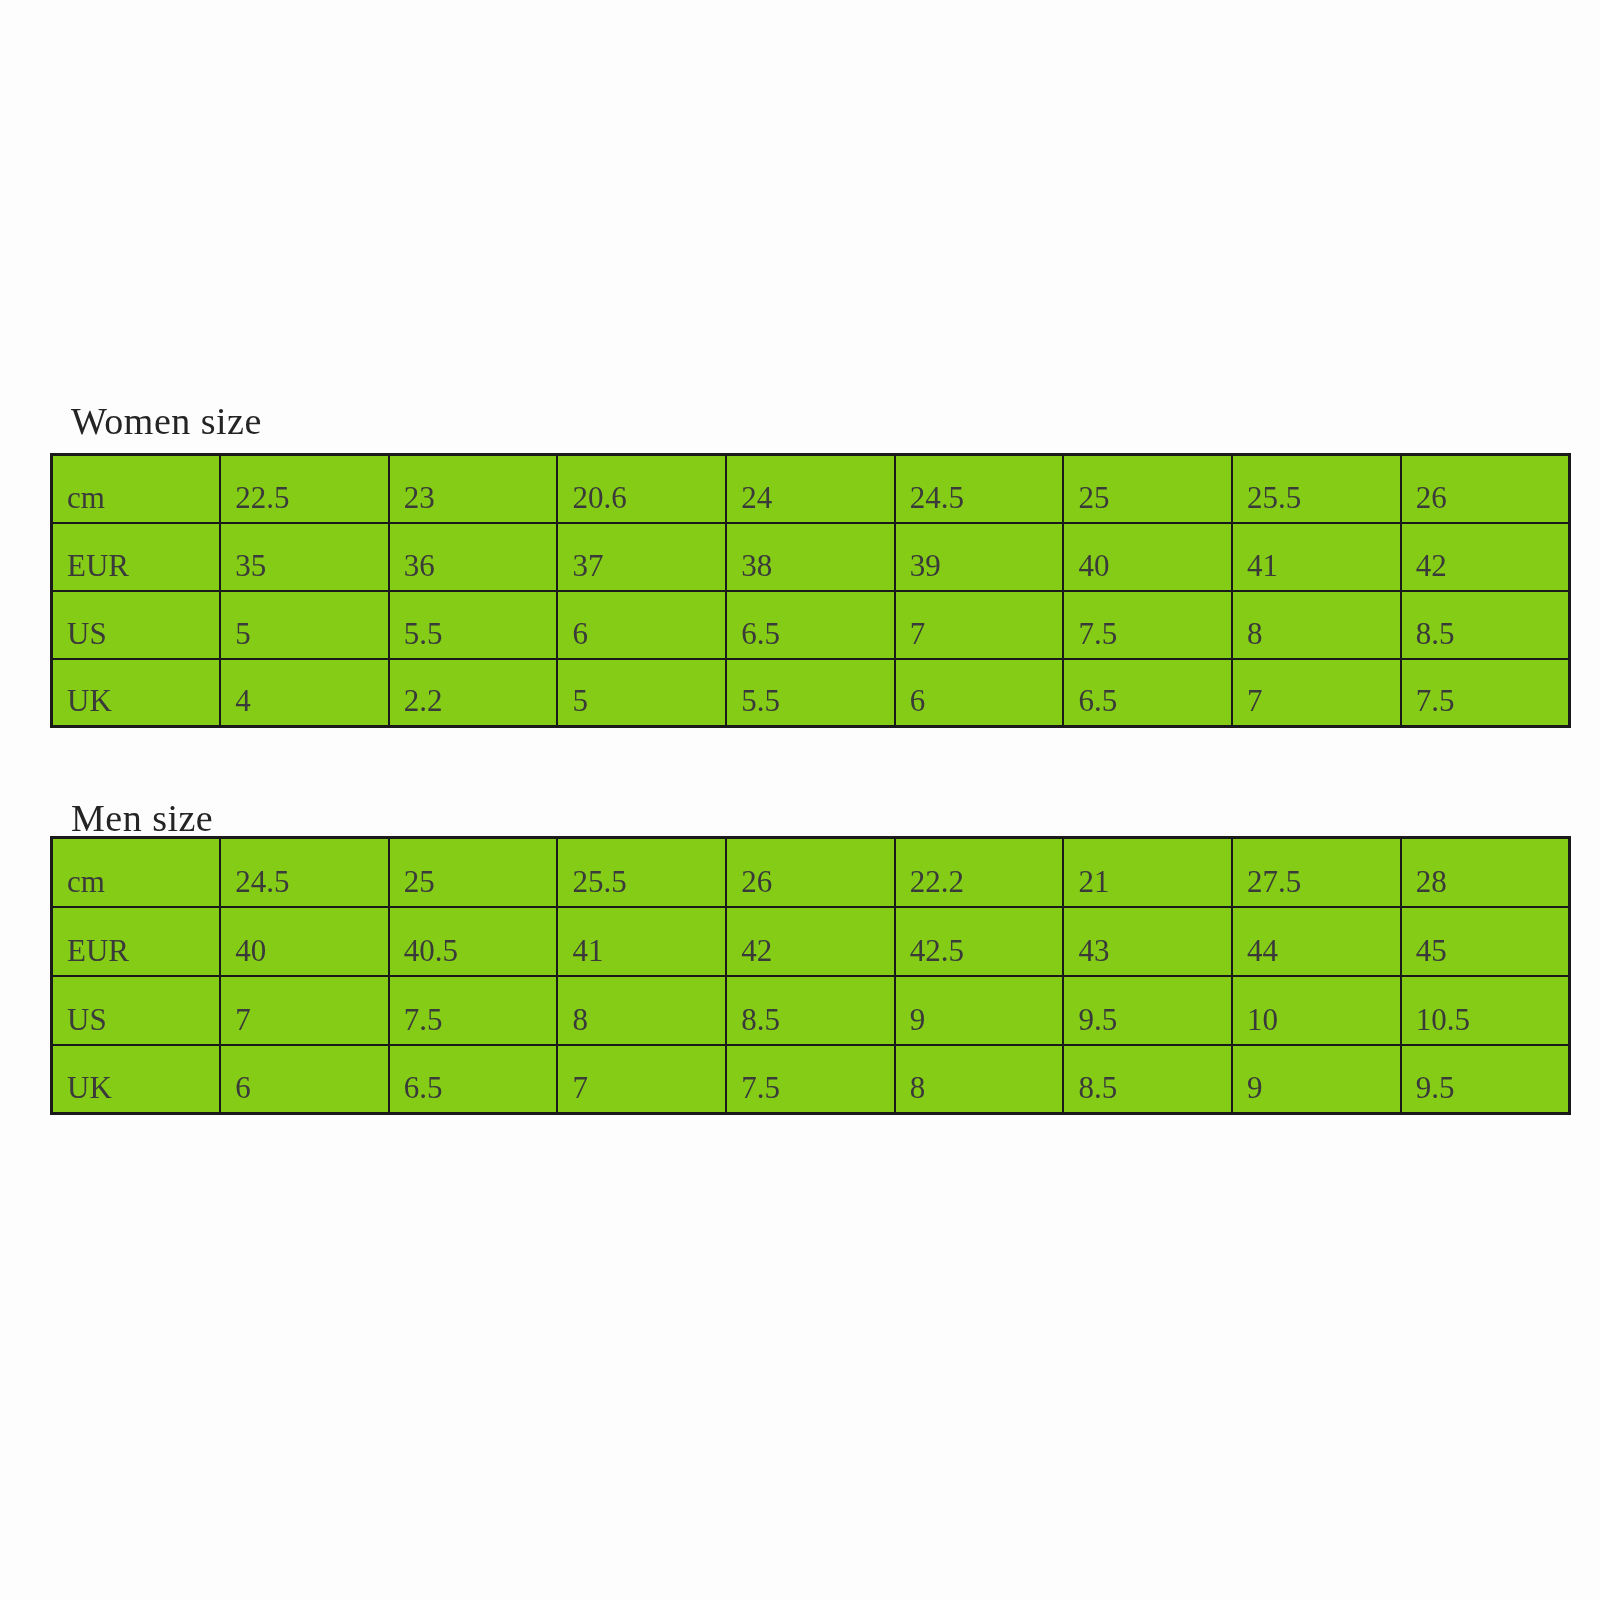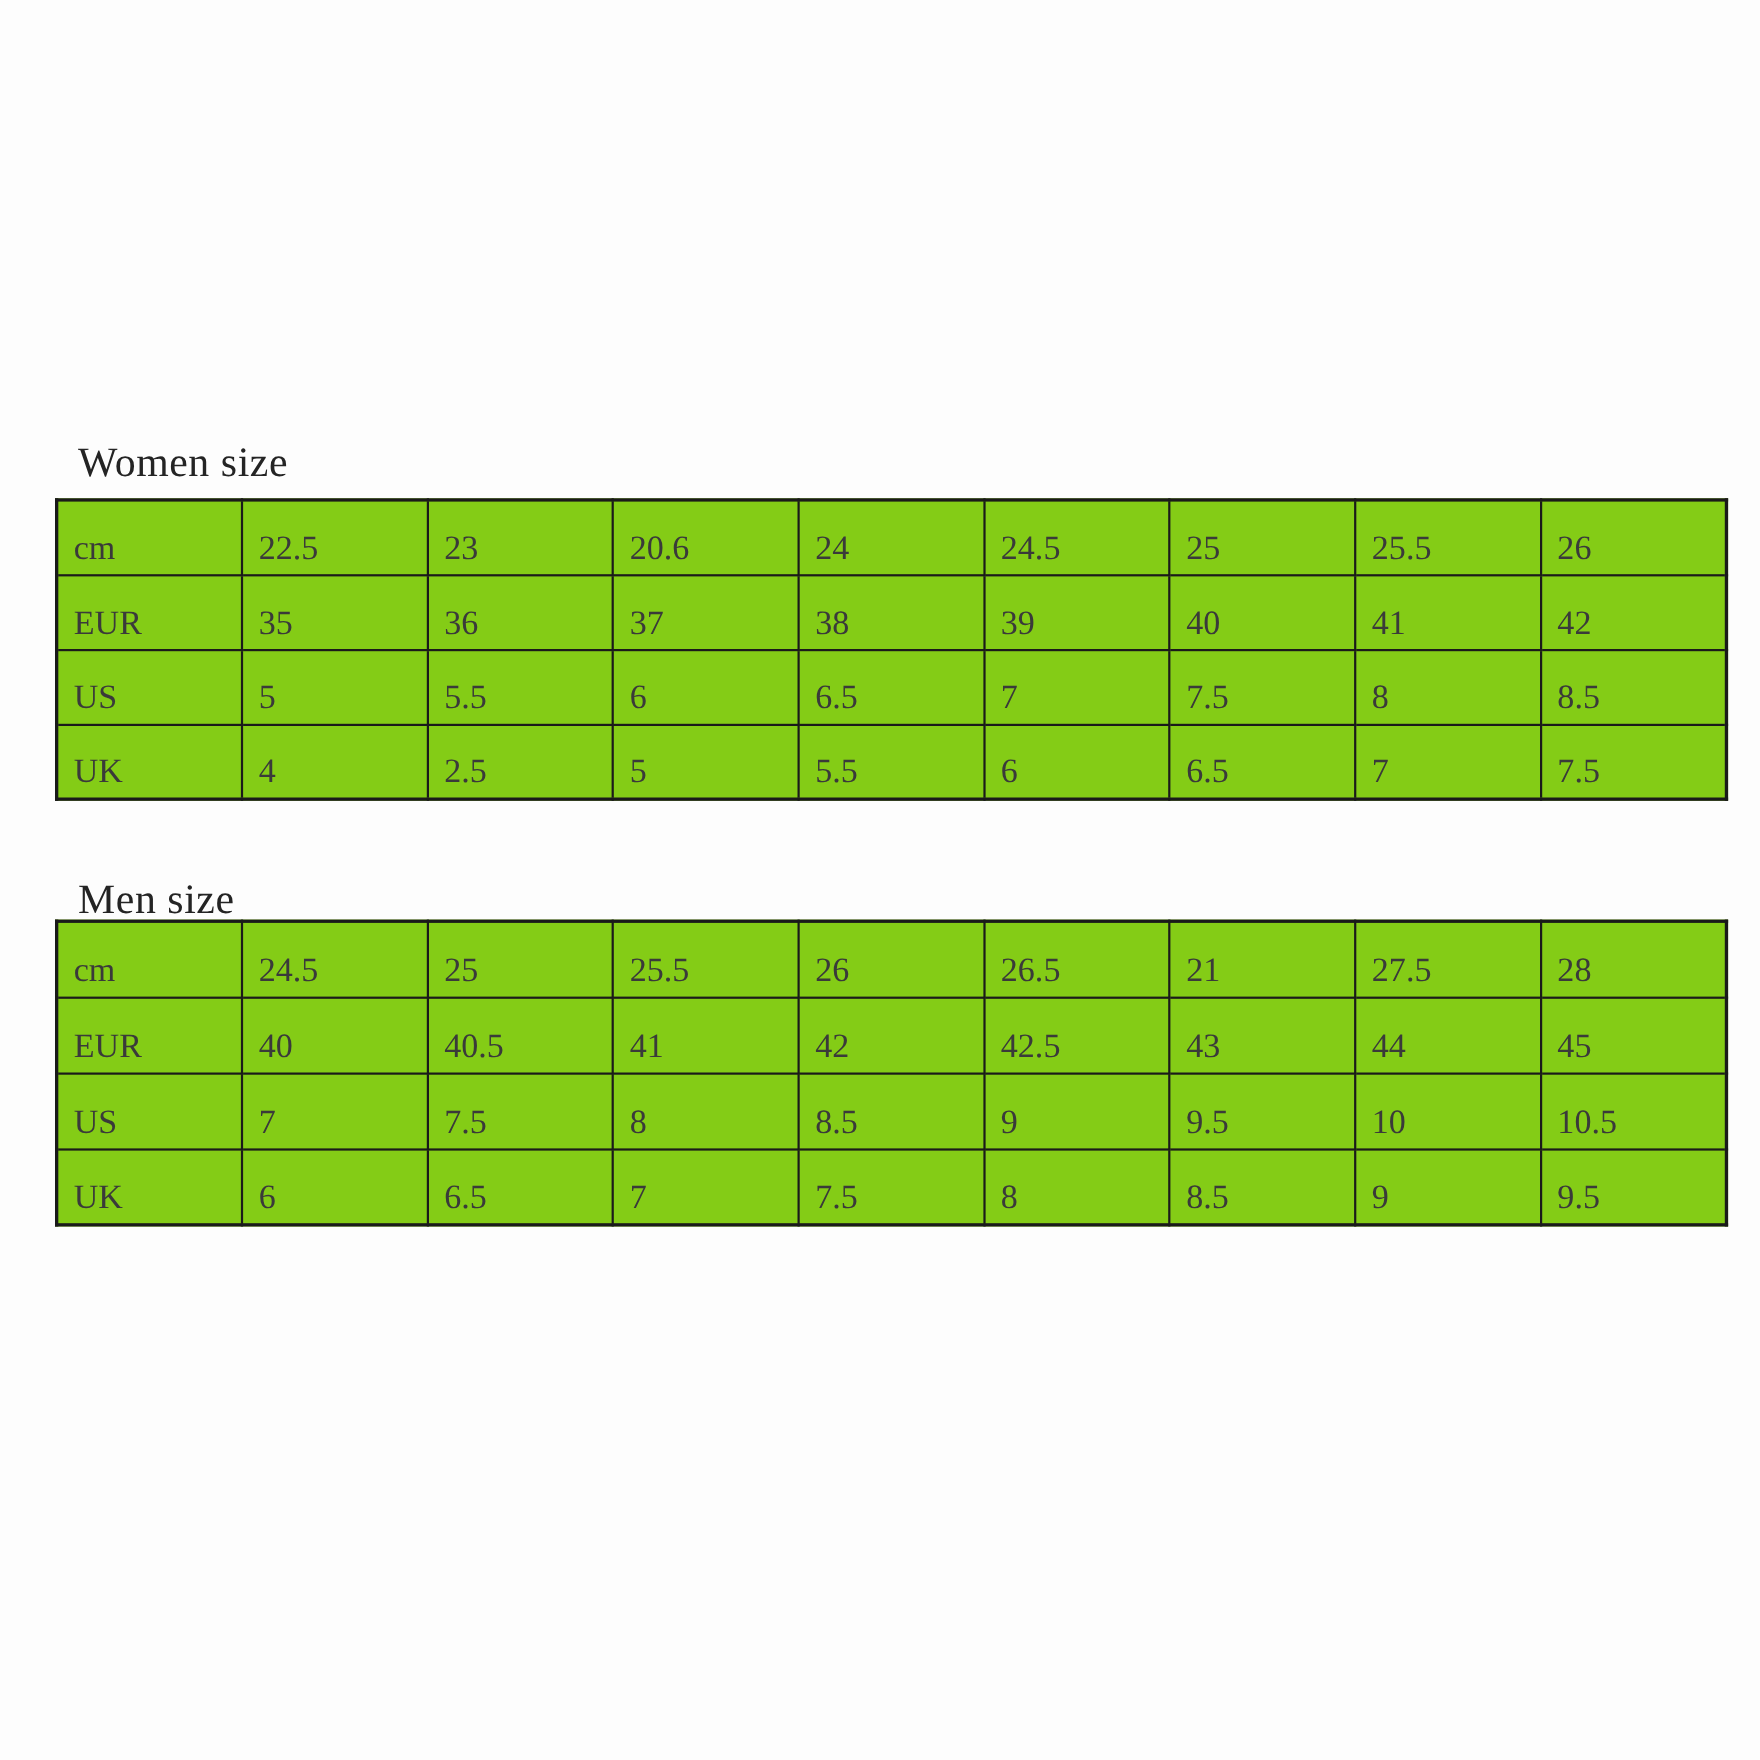--- a/index.html
+++ b/index.html
@@ -85,42 +85,42 @@
         <td>6</td>
         <td>6.5</td>
         <td>7</td>
         <td>7.5</td>
         <td>8</td>
         <td>8.5</td>
       </tr>
       <tr>
         <td>UK</td>
         <td>4</td>
-        <td>2.5</td>
+        <td>2.2</td>
         <td>5</td>
         <td>5.5</td>
         <td>6</td>
         <td>6.5</td>
         <td>7</td>
         <td>7.5</td>
       </tr>
     </tbody>
   </table>
 
   <div id="men-title" class="section-title">Men size</div>
 
   <table id="men-table" class="size-table">
     <tbody>
       <tr>
         <td>cm</td>
         <td>24.5</td>
         <td>25</td>
         <td>25.5</td>
         <td>26</td>
-        <td>26.5</td>
+        <td>22.2</td>
         <td>21</td>
         <td>27.5</td>
         <td>28</td>
       </tr>
       <tr>
         <td>EUR</td>
         <td>40</td>
         <td>40.5</td>
         <td>41</td>
         <td>42</td>

